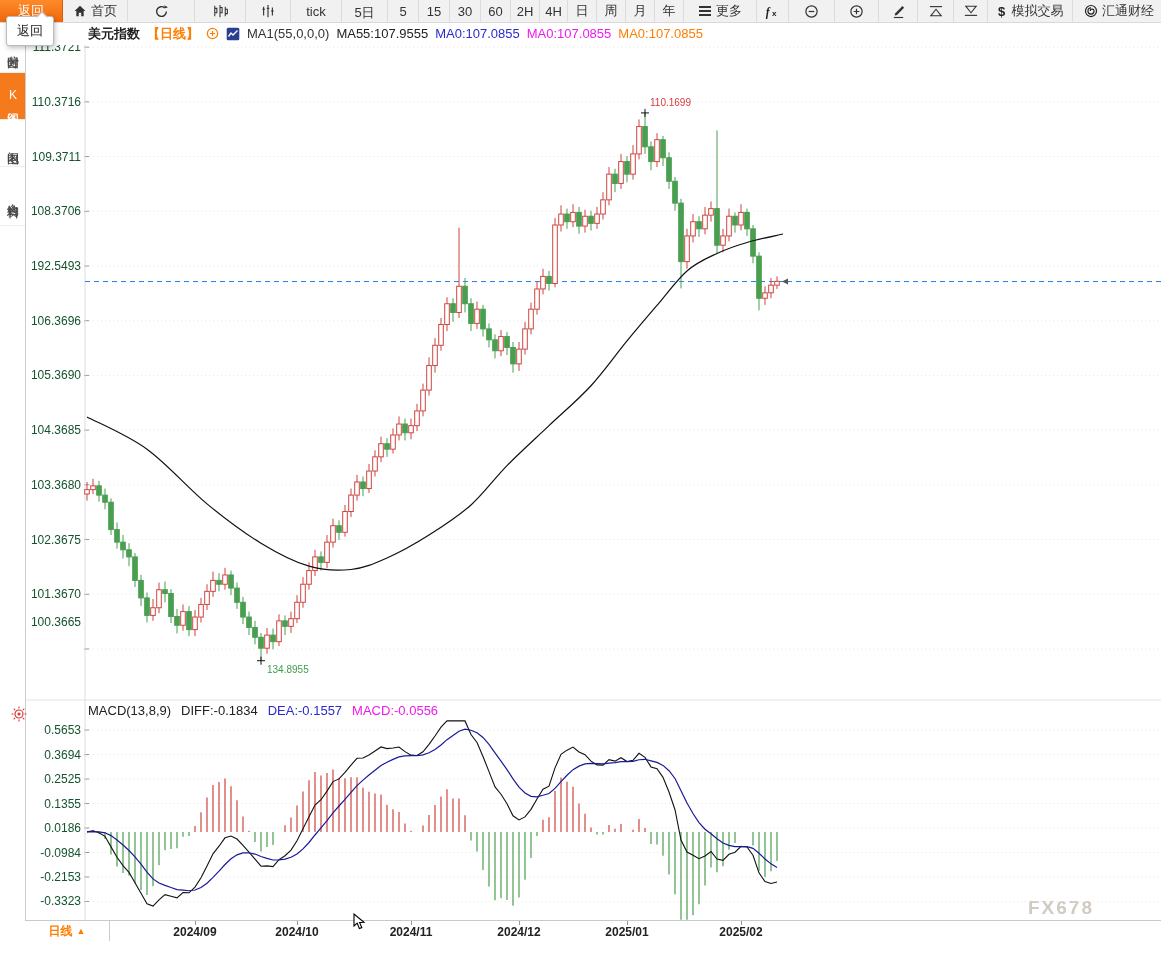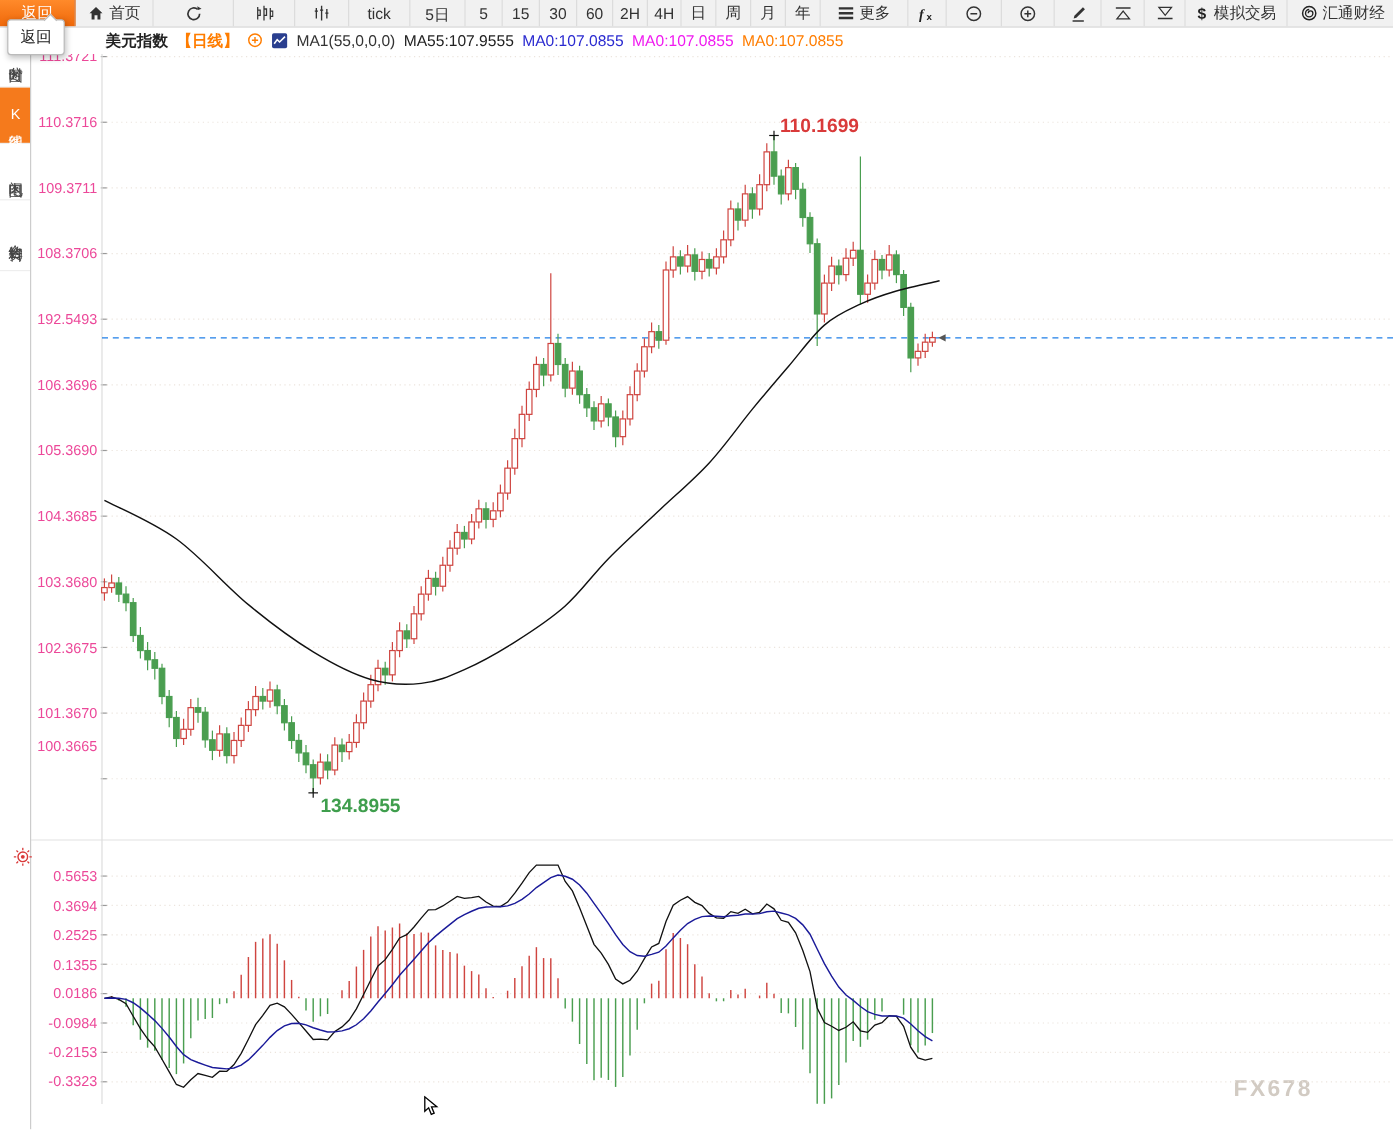--- a/index.html
+++ b/index.html
@@ -22,23 +22,23 @@
   
   #sidebar{position:absolute;left:0;top:22px;width:25px;height:919px;background:#fff;
            border-right:1px solid #ccc;z-index:3;}
   .side-tab{width:25px;display:flex;align-items:center;justify-content:center;
             writing-mode:vertical-rl;text-orientation:upright;font-size:12px;color:#444;
             letter-spacing:1px;cursor:pointer;border-bottom:1px solid #eee;}
   .side-tab.active{background:#f57a1c;color:#fff;}
   #sun-icon{position:absolute;left:11px;top:684px;}
   
   #chart-svg{position:absolute;left:0;top:0;z-index:1;pointer-events:none;}
-  .axis-label{position:absolute;width:56px;left:25px;text-align:right;font-size:12px;color:#ec4899;z-index:2;}
+  .axis-label{position:absolute;width:56px;left:25px;text-align:right;font-size:12px;color:#14532d;z-index:2;}
   .x-label{position:absolute;width:64px;text-align:center;font-size:12px;font-weight:bold;color:#222;}
-  .annot{position:absolute;font-size:16px;font-weight:bold;z-index:2;}
+  .annot{position:absolute;font-size:10px;font-weight:normal;z-index:2;}
   #annot-high{color:#d93a3a;} #annot-low{color:#3f9e4d;}
   
   #macd-header{position:absolute;left:88px;top:703px;font-size:13px;z-index:2;display:flex;gap:10px;}
   .macd-title,.macd-diff{color:#222;} .macd-dea{color:#2a2ad0;} .macd-macd{color:#f019f0;}
   
   #xaxis-row{position:absolute;left:25px;top:920px;width:1136px;height:21px;background:#fff;
              border-top:1px solid #c9c9c9;z-index:3;}
   #period-box{position:absolute;left:0;top:0;width:84px;height:20px;border-right:1px solid #ccc;
               display:flex;align-items:center;justify-content:center;gap:4px;color:#ff7d00;
               font-size:12px;font-weight:bold;cursor:pointer;background:#fff;}
@@ -644,24 +644,48 @@
       <svg width="16" height="16" viewBox="0 0 16 16">
           <circle cx="8" cy="8" r="4" fill="none" stroke="#d93a3a" stroke-width="1.2"></circle>
           <circle cx="8" cy="8" r="1.6" fill="#d93a3a"></circle>
           <g stroke="#d93a3a" stroke-width="1.1">
             <path d="M8 0.5v2M8 13.5v2M0.5 8h2M13.5 8h2M2.7 2.7l1.4 1.4M11.9 11.9l1.4 1.4M13.3 2.7l-1.4 1.4M4.1 11.9l-1.4 1.4"></path>
           </g>
         </svg>
     </div>
   </div>
 
+  <div id="macd-header">
+    <span class="macd-title">MACD(13,8,9)</span>
+    <span class="macd-diff">DIFF:-0.1834</span>
+    <span class="macd-dea">DEA:-0.1557</span>
+    <span class="macd-macd">MACD:-0.0556</span>
+  </div>
 
   <div class="annot" id="annot-high" style="left: 650px; top: 96.9069px;">110.1699</div>
   <div class="annot" id="annot-low" style="left: 267px; top: 663.719px;">134.8955</div>
 
+  <div id="xaxis-row">
+    <div id="period-box">
+      <span>日线</span>
+      <span style="font-size:9px;">▲</span>
+    </div>
+  <div class="x-tick" style="left: 170px;"></div>
+      <div class="x-label" style="left: 138px; top: 4px;">2024/09</div>
+      <div class="x-tick" style="left: 272px;"></div>
+      <div class="x-label" style="left: 240px; top: 4px;">2024/10</div>
+      <div class="x-tick" style="left: 386px;"></div>
+      <div class="x-label" style="left: 354px; top: 4px;">2024/11</div>
+      <div class="x-tick" style="left: 494px;"></div>
+      <div class="x-label" style="left: 462px; top: 4px;">2024/12</div>
+      <div class="x-tick" style="left: 602px;"></div>
+      <div class="x-label" style="left: 570px; top: 4px;">2025/01</div>
+      <div class="x-tick" style="left: 716px;"></div>
+      <div class="x-label" style="left: 684px; top: 4px;">2025/02</div>
+    </div>
 
 
   <div id="watermark">FX678</div>
 
   <div id="tooltip">
     <span>返回</span>
   </div>
 
   <div id="cursor">
     <svg width="16" height="18" viewBox="0 0 16 18">

